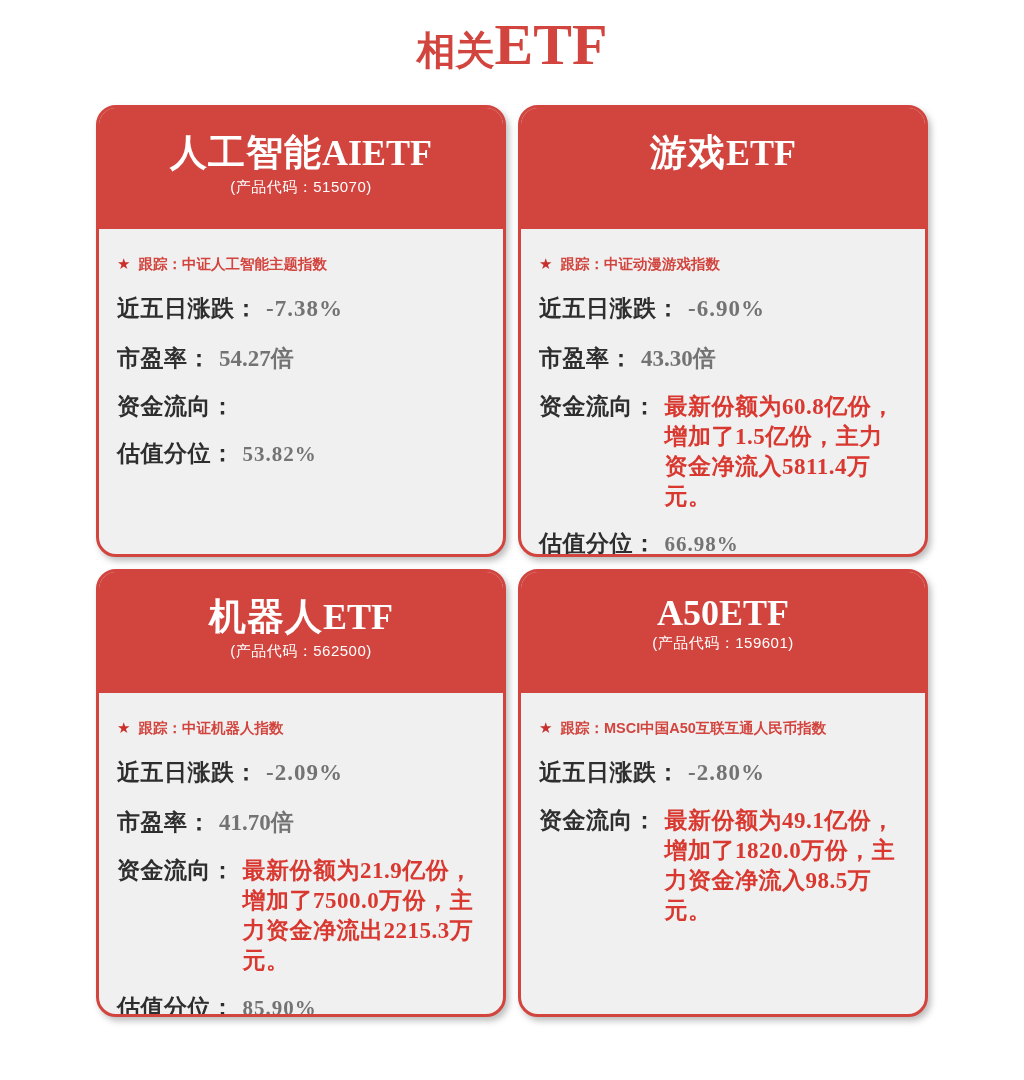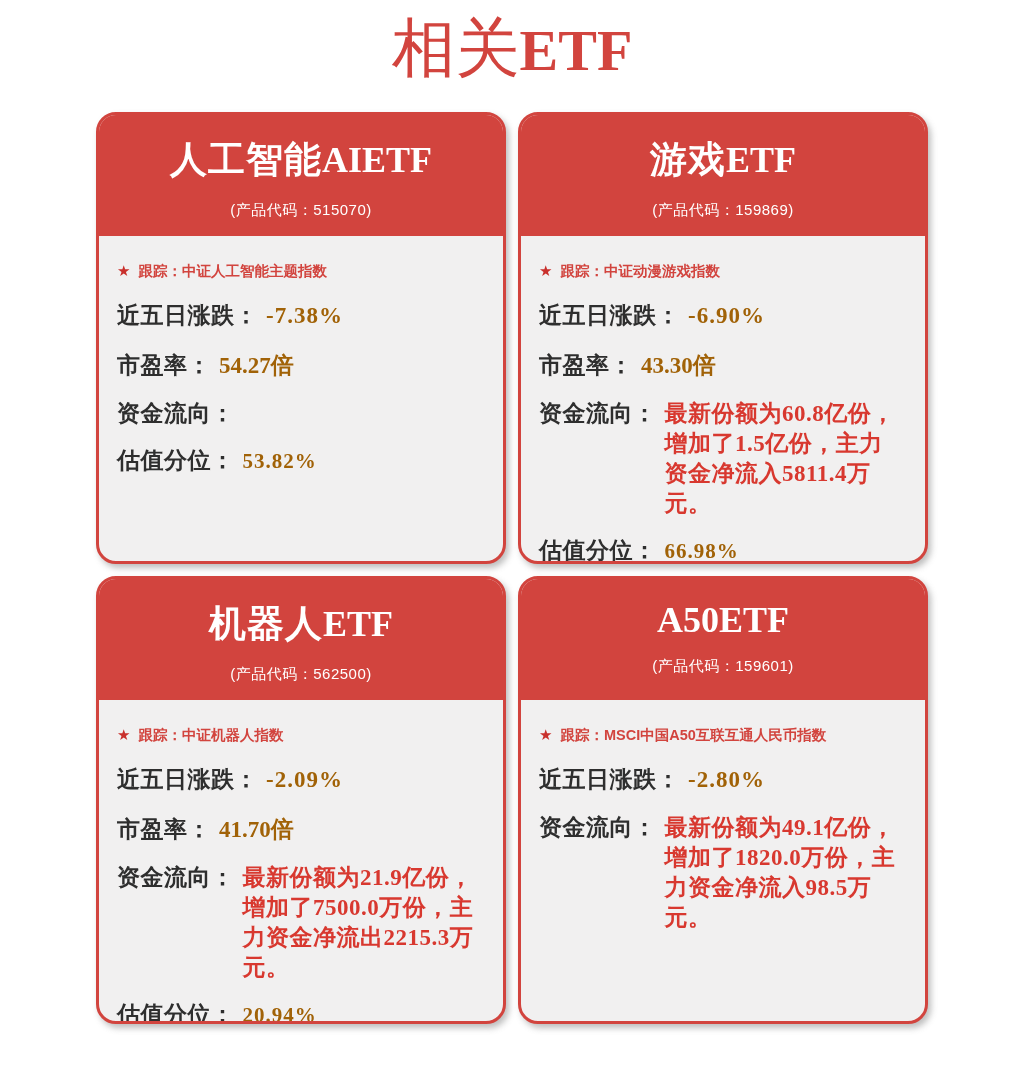--- a/index.html
+++ b/index.html
@@ -9,22 +9,22 @@
     font-family: "Liberation Sans", "DejaVu Sans", sans-serif;
     overflow: hidden;
   }
   .page-title {
     text-align: center;
     padding-top: 12px;
     color: #d2443e;
     line-height: 1.15;
   }
   .page-title .zh {
-    font-size: 64px;
-    font-weight: 400;
+    font-size: 39px;
+    font-weight: 700;
     font-family: "Liberation Sans", "DejaVu Sans", sans-serif;
   }
   .page-title .en {
     font-size: 58px;
     font-weight: bold;
     font-family: "Liberation Serif", "DejaVu Serif", serif;
   }
   .cards {
     display: grid;
     grid-template-columns: 410px 410px;
@@ -57,21 +57,21 @@
     font-weight: 900;
     font-family: "Liberation Sans", "DejaVu Sans", sans-serif;
     letter-spacing: 1px;
   }
   .card-title .en {
     font-size: 36px;
     font-weight: bold;
     font-family: "Liberation Serif", "DejaVu Serif", serif;
   }
   .card-code {
-    margin-top: 16px;
+    margin-top: 0;
     font-size: 15px;
     letter-spacing: 0.5px;
   }
   .card-body {
     padding: 16px 20px 0 18px;
     flex: 1;
   }
   .track-row {
     margin-top: 10px;
     color: #d2443e;
@@ -92,21 +92,21 @@
   }
   .row-label {
     font-size: 23px;
     font-weight: bold;
     color: #2e2e2e;
     white-space: nowrap;
     flex: none;
     letter-spacing: 0.5px;
   }
   .row-value {
-    color: #a16207;
+    color: #737373;
     font-weight: bold;
     font-family: "Liberation Serif", "DejaVu Serif", serif;
     margin-left: 8px;
   }
   .value-change { font-size: 23px; letter-spacing: 1px; }
   .value-pe     { font-size: 23px; }
   .value-flow   {
     font-size: 23px;
     line-height: 30px;
     letter-spacing: 0.5px;
@@ -148,21 +148,20 @@
       <div class="row row-valuation">
         <span class="row-label">估值分位：</span>
         <span class="row-value value-val">53.82%</span>
       </div>
     </div>
   </div>
 
   <div class="card">
     <div class="card-header">
       <div class="card-title"><span class="zh">游戏</span><span class="en">ETF</span></div>
-      <div class="card-code">(产品代码：159869)</div>
     </div>
     <div class="card-body">
       <div class="track-row">
         <span class="star-icon">★</span>
         <span>跟踪：</span>
         <span>中证动漫游戏指数</span>
       </div>
       <div class="row">
         <span class="row-label">近五日涨跌：</span>
         <span class="row-value value-change">-6.90%</span>
@@ -200,21 +199,21 @@
       <div class="row">
         <span class="row-label">市盈率：</span>
         <span class="row-value value-pe">41.70倍</span>
       </div>
       <div class="row row-flow">
         <span class="row-label">资金流向：</span>
         <span class="row-value value-flow">最新份额为21.9亿份，增加了7500.0万份，主力资金净流出2215.3万元。</span>
       </div>
       <div class="row row-valuation">
         <span class="row-label">估值分位：</span>
-        <span class="row-value value-val">20.94%</span>
+        <span class="row-value value-val">85.90%</span>
       </div>
     </div>
   </div>
 
   <div class="card">
     <div class="card-header">
       <div class="card-title"><span class="zh"></span><span class="en">A50ETF</span></div>
       <div class="card-code">(产品代码：159601)</div>
     </div>
     <div class="card-body">

